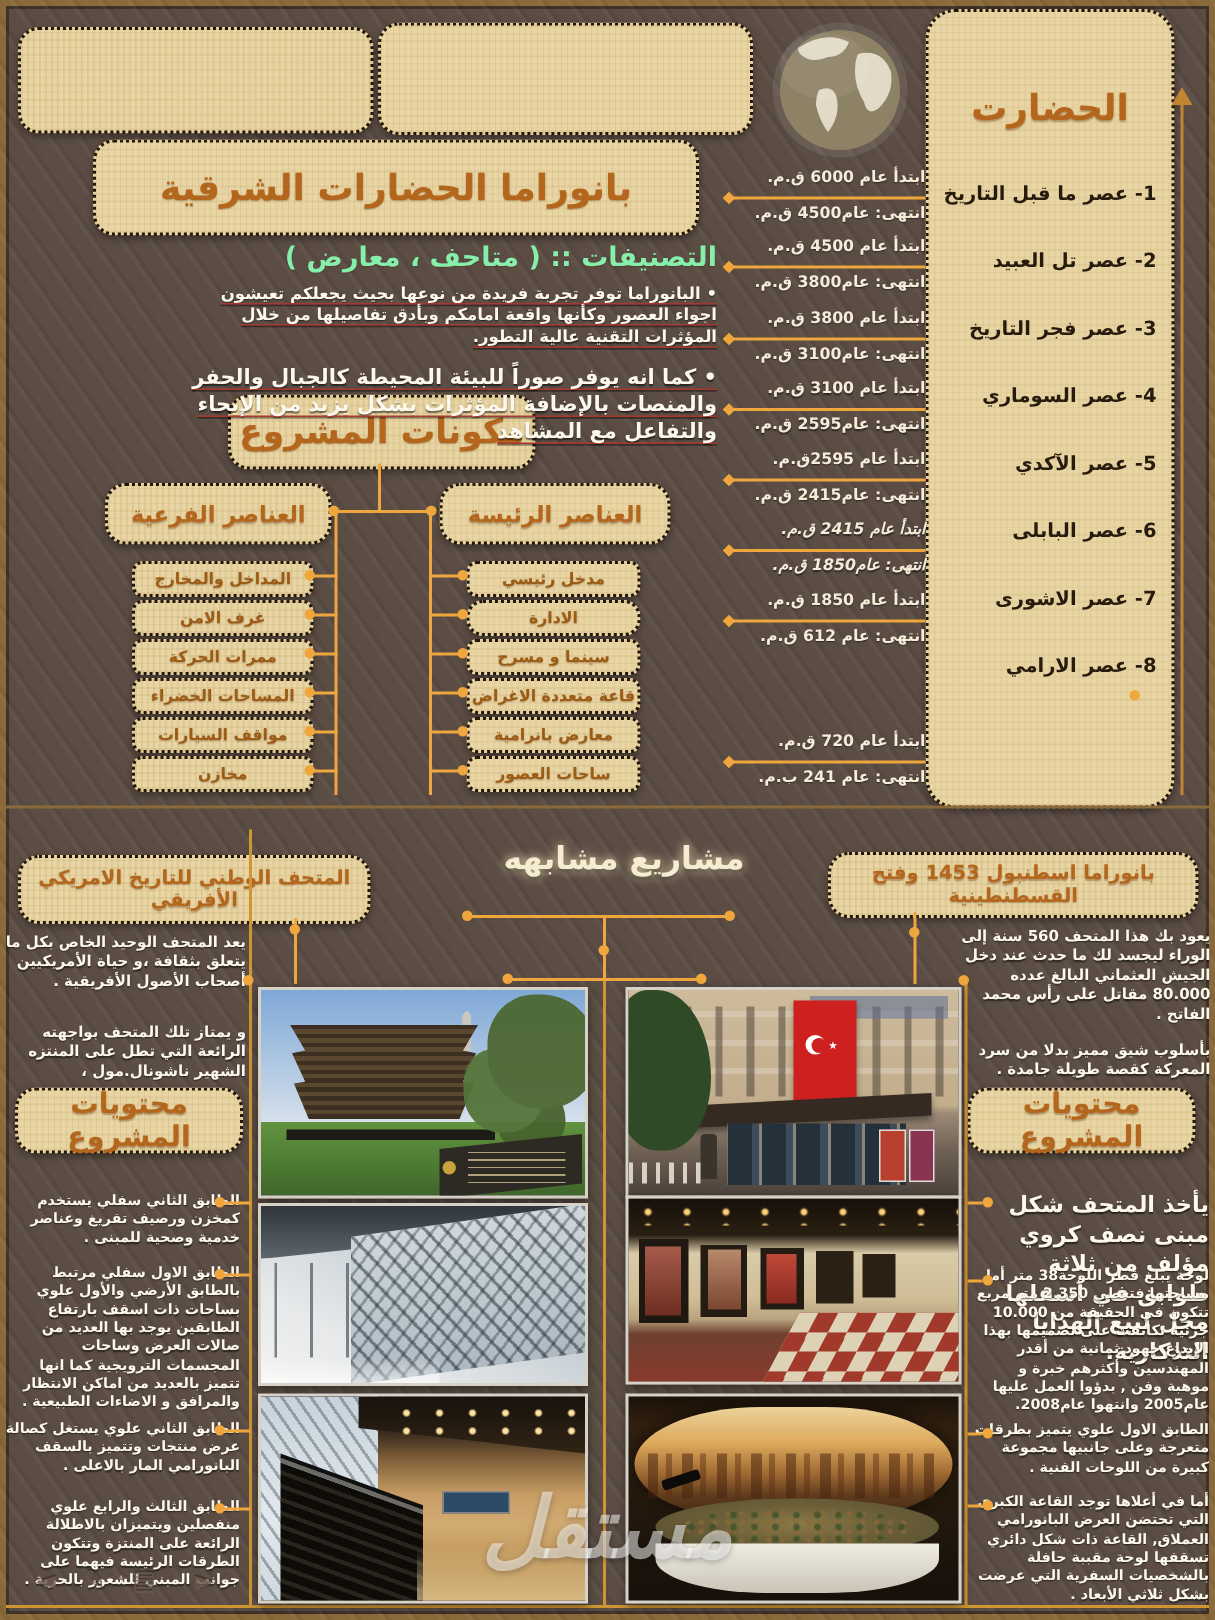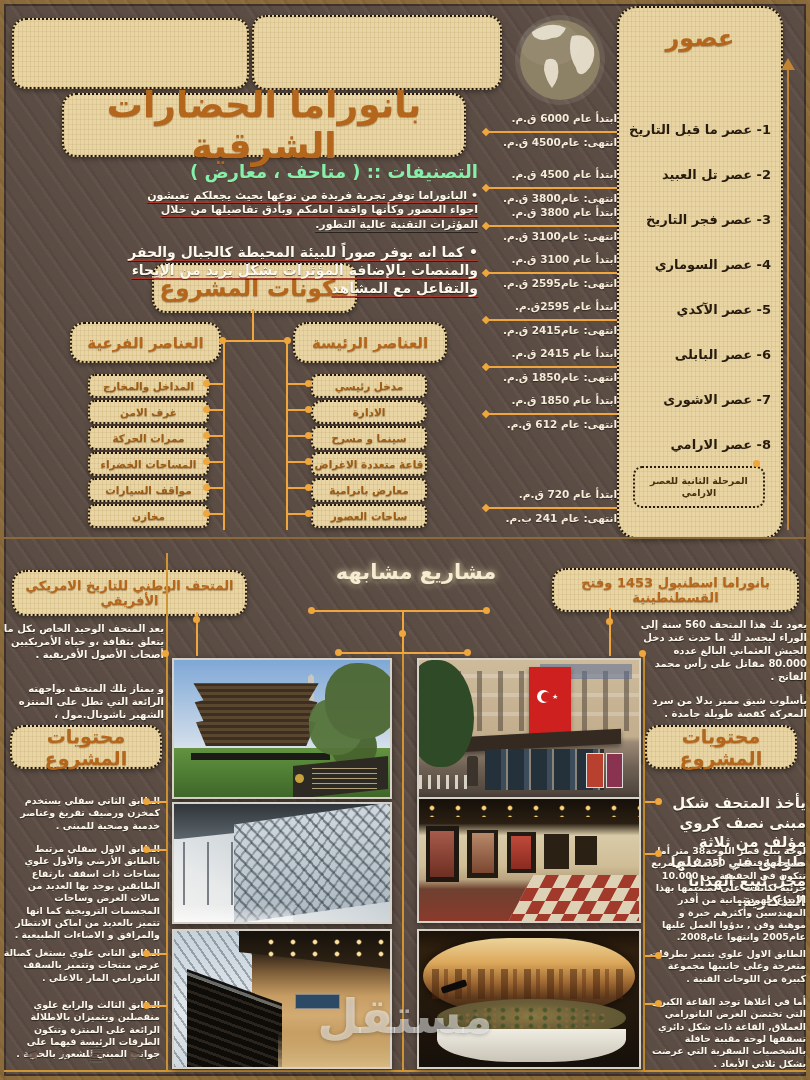--- a/index.html
+++ b/index.html
@@ -52,47 +52,46 @@
     <svg width="96" height="92" viewBox="0 0 96 92">
       <circle cx="48" cy="46" r="45" fill="rgba(240,235,220,0.10)"></circle>
       <circle cx="48" cy="46" r="40" fill="#8d8166"></circle>
       <path d="M20,18 Q38,6 54,14 Q50,24 40,24 Q30,28 24,24 Q20,22 20,18 Z" fill="#e9e2cf" opacity="0.92"></path>
       <path d="M34,46 Q44,42 46,52 Q48,64 40,74 Q34,66 32,56 Q32,50 34,46 Z" fill="#e9e2cf" opacity="0.92"></path>
       <path d="M60,22 Q76,18 82,34 Q84,48 74,58 Q66,64 64,54 Q58,44 58,34 Q58,26 60,22 Z" fill="#e9e2cf" opacity="0.92"></path>
       <ellipse cx="38" cy="30" rx="30" ry="22" fill="rgba(255,255,255,0.07)"></ellipse>
     </svg>
   </div>
 
-  <div class="papy ohead" style="left:62px;top:93px;width:400px;height:60px;font-size:36px;">بانوراما الحضارات الشرقية</div>
+  <div class="papy ohead" style="left:62px;top:93px;width:400px;height:60px;font-size:24px;">بانوراما الحضارات الشرقية</div>
 
   <div class="papy" style="left:617px;top:6px;width:162px;height:529px;border-radius:20px;">
-    <div class="ohead" style="position:absolute;left:0;right:0;top:16px;font-size:24px;">عصور</div>
+    <div class="ohead" style="position:absolute;left:0;right:0;top:50px;font-size:24px;">الحضارت</div>
     <div class="era-item" style="top:114px;">1- عصر ما قبل التاريخ</div>
     <div class="era-item" style="top:159px;">2- عصر تل العبيد</div>
     <div class="era-item" style="top:204px;">3- عصر فجر التاريخ</div>
     <div class="era-item" style="top:249px;">4- عصر السوماري</div>
     <div class="era-item" style="top:294px;">5- عصر الآكدي</div>
     <div class="era-item" style="top:339px;">6- عصر البابلى</div>
     <div class="era-item" style="top:384px;">7- عصر الاشورى</div>
     <div class="era-item" style="top:429px;">8- عصر الارامي</div>
-    <div class="footnote" style="left:14px;top:458px;width:128px;height:38px;">المرحلة الثانية للعصر الارامي</div>
     <div class="odot" style="left:134px;top:452px;"></div>
   </div>
 
   <div class="abs" style="left:781px;top:58px;z-index:3;
        width:0;height:0;border-left:7px solid transparent;border-right:7px solid transparent;border-bottom:12px solid #c08433;"></div>
   <div class="abs" style="left:787px;top:70px;width:2px;height:460px;background:#c08433;z-index:3;"></div>
 
   <div class="tl-entry" style="left:480px;top:112px;">
     <div class="tl-start" style="top:0;">ابتدأ عام 6000 ق.م.</div>
     <div class="oline" style="left:8px;top:19px;width:129px;height:2px;"></div>
     <div class="odiam" style="left:3px;top:17px;"></div>
     <div class="tl-end" style="top:24px;">انتهى: عام4500 ق.م.</div>
   </div>
-  <div class="tl-entry" style="left:480px;top:168px;">
+  <div class="tl-entry" style="left:480px;top:158px;">
     <div class="tl-start" style="top:0;">ابتدأ عام 4500 ق.م.</div>
     <div class="oline" style="left:8px;top:19px;width:129px;height:2px;"></div>
     <div class="odiam" style="left:3px;top:17px;"></div>
     <div class="tl-end" style="top:24px;">انتهى: عام3800 ق.م.</div>
   </div>
   <div class="tl-entry" style="left:480px;top:206px;">
     <div class="tl-start" style="top:0;">ابتدأ عام 3800 ق.م.</div>
     <div class="oline" style="left:8px;top:19px;width:129px;height:2px;"></div>
     <div class="odiam" style="left:3px;top:17px;"></div>
     <div class="tl-end" style="top:24px;">انتهى: عام3100 ق.م.</div>
@@ -102,21 +101,21 @@
     <div class="oline" style="left:8px;top:19px;width:129px;height:2px;"></div>
     <div class="odiam" style="left:3px;top:17px;"></div>
     <div class="tl-end" style="top:24px;">انتهى: عام2595 ق.م.</div>
   </div>
   <div class="tl-entry" style="left:480px;top:300px;">
     <div class="tl-start" style="top:0;">ابتدأ عام 2595ق.م.</div>
     <div class="oline" style="left:8px;top:19px;width:129px;height:2px;"></div>
     <div class="odiam" style="left:3px;top:17px;"></div>
     <div class="tl-end" style="top:24px;">انتهى: عام2415 ق.م.</div>
   </div>
-  <div class="tl-entry" style="left:480px;top:347px;">
+  <div class="tl-entry" style="left:480px;top:347px;font-style:italic;">
     <div class="tl-start" style="top:0;">ابتدأ عام 2415 ق.م.</div>
     <div class="oline" style="left:8px;top:19px;width:129px;height:2px;"></div>
     <div class="odiam" style="left:3px;top:17px;"></div>
     <div class="tl-end" style="top:24px;">انتهى: عام1850 ق.م.</div>
   </div>
   <div class="tl-entry" style="left:480px;top:394px;">
     <div class="tl-start" style="top:0;">ابتدأ عام 1850 ق.م.</div>
     <div class="oline" style="left:8px;top:19px;width:129px;height:2px;"></div>
     <div class="odiam" style="left:3px;top:17px;"></div>
     <div class="tl-end" style="top:24px;">انتهى: عام 612  ق.م.</div>
@@ -341,15 +340,15 @@
          background-blend-mode:normal;"></div>
     <div style="left:16%;top:55%;width:70%;height:18%;border-radius:50%;opacity:.8;
          background-image:radial-gradient(circle,#3f5228 0 1.5px,transparent 3px),radial-gradient(circle,#8a6a3a 0 1px,transparent 2.5px);
          background-size:14px 8px,9px 6px;"></div>
     <div style="left:8%;top:72%;width:86%;height:24%;
          background:linear-gradient(180deg,#efece2,#c9c4b6);border-radius:0 0 40% 40% / 0 0 70% 70%;"></div>
     <div style="left:10%;top:38%;width:12%;height:5%;background:#0e0c0a;transform:rotate(-18deg);border-radius:2px;"></div>
   </div>
 
   <div class="wm" style="left:280px;top:992px;width:250px;">
-    <div style="font-size:48px;line-height:1;">مستقل</div>
+    <div style="font-size:56px;line-height:1;font-style:italic;">مستقل</div>
   </div>
 </div>
 
 </body></html>

